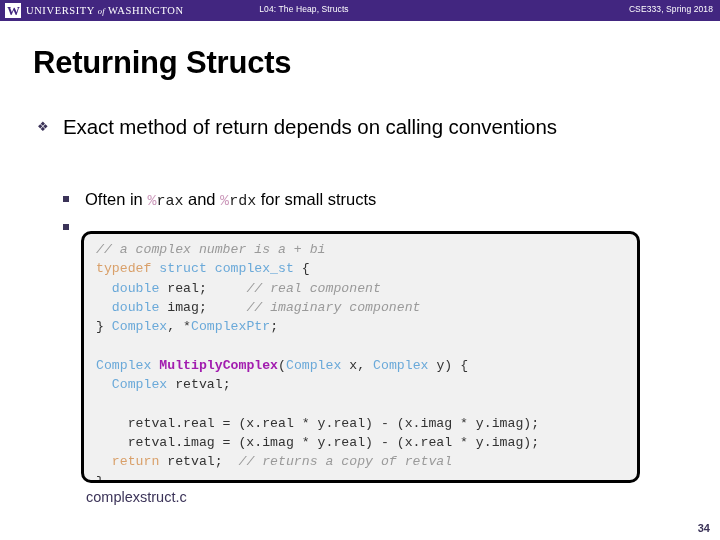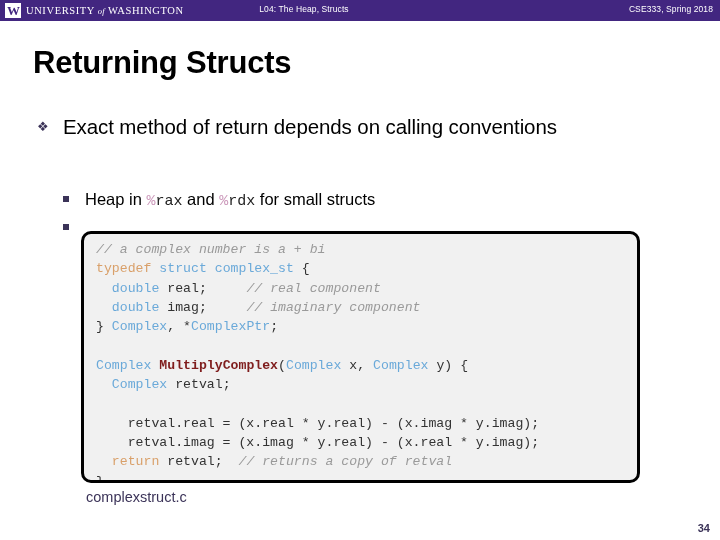--- a/index.html
+++ b/index.html
@@ -166,21 +166,21 @@
     font-family: "Liberation Mono", monospace;
     font-size: 13.2px;
     line-height: 19.3px;
     color: #333333;
     white-space: pre;
   }
   .c-comment  { color: #9a9a9a; font-style: italic; text-align: center; }
   .c-keyword  { color: #d9a06a; }
   .c-type     { color: #6aa9d9; }
   .c-ident    { color: #333333; }
-  .c-fn       { color: #7f1d1d; font-weight: bold; }
+  .c-fn       { color: #a21caf; font-weight: bold; }
   .c-punc     { color: #333333; }
 
   
   .caption {
     position: absolute;
     left: 86px;
     top: 489px;
     font-size: 14.5px;
     color: #3b3358;
   }
@@ -214,21 +214,21 @@
 
 <div class="bullet-l1">
   <span class="bullet-l1-mark">❖</span>
   <span class="bullet-l1-text">Exact method of return depends on calling conventions</span>
 </div>
 
 <div class="bullet-l2 first">
   <span class="bullet-l2-mark">
       <span class="sq"></span>
     </span>
-  <span class="bullet-l2-text"><span>Heap in </span><span class="mono-inline pct">%</span><span class="mono-inline reg">rax</span><span> and </span><span class="mono-inline pct">%</span><span class="mono-inline reg">rdx</span><span> for small structs</span></span>
+  <span class="bullet-l2-text"><span>Often in </span><span class="mono-inline pct">%</span><span class="mono-inline reg">rax</span><span> and </span><span class="mono-inline pct">%</span><span class="mono-inline reg">rdx</span><span> for small structs</span></span>
 </div>
 
 <div class="bullet-l2 second">
   <span class="bullet-l2-mark">
       <span class="sq"></span>
     </span>
 </div>
 
 <div class="code-box">
   <pre><span class="c-comment">// a complex number is a + bi</span>

